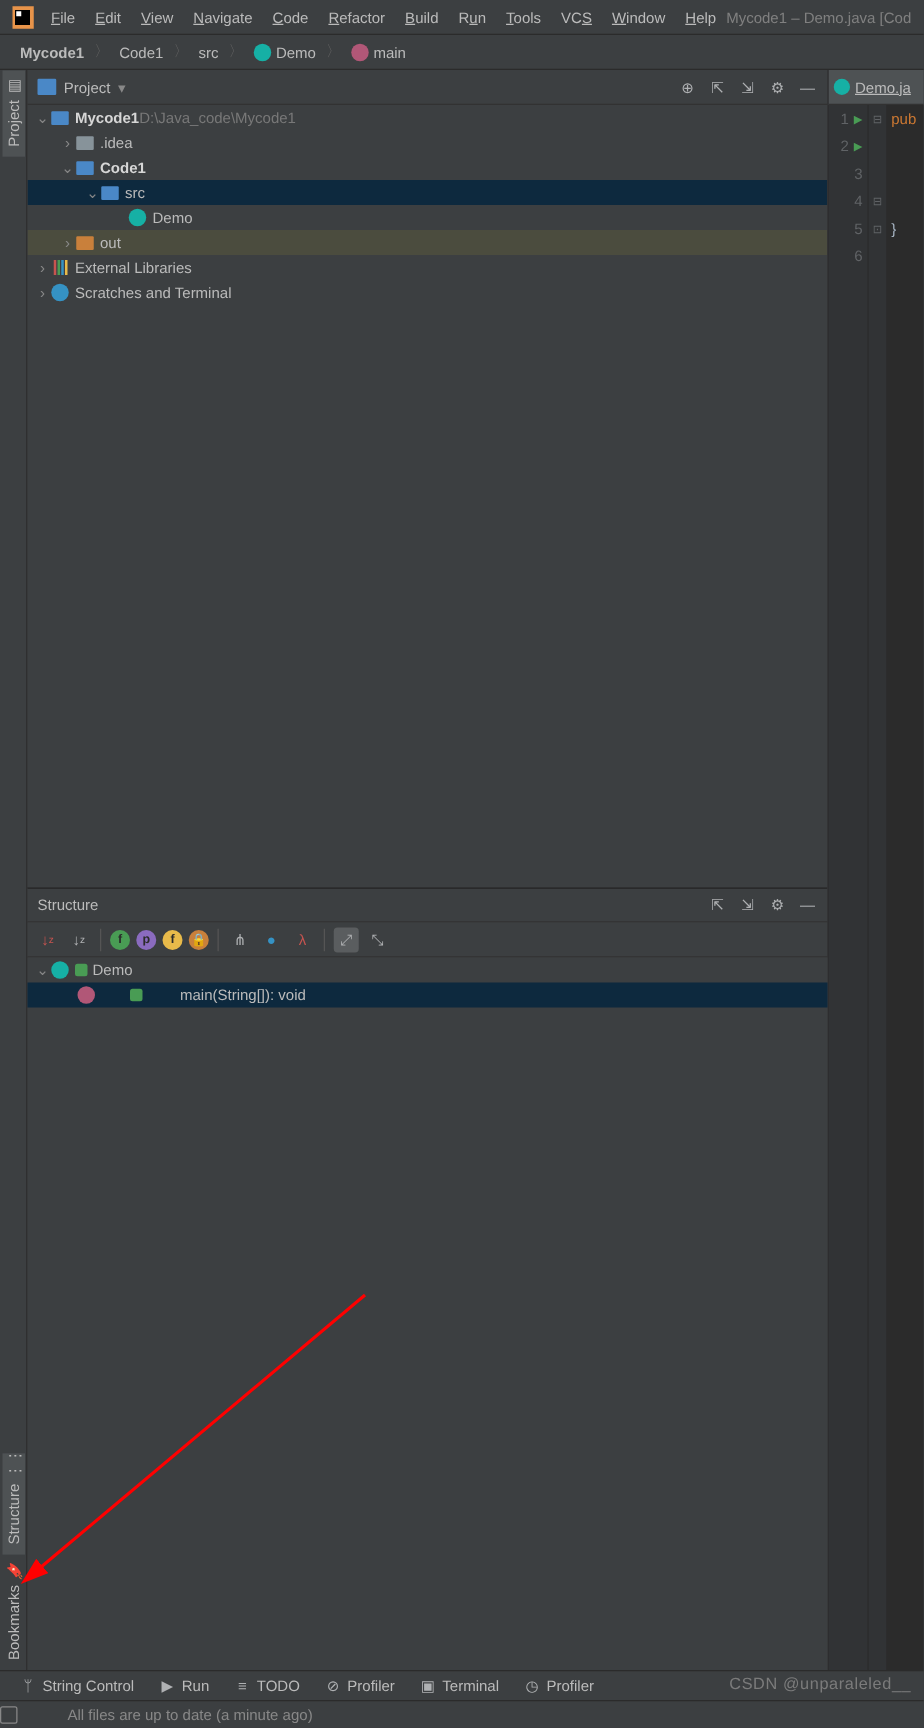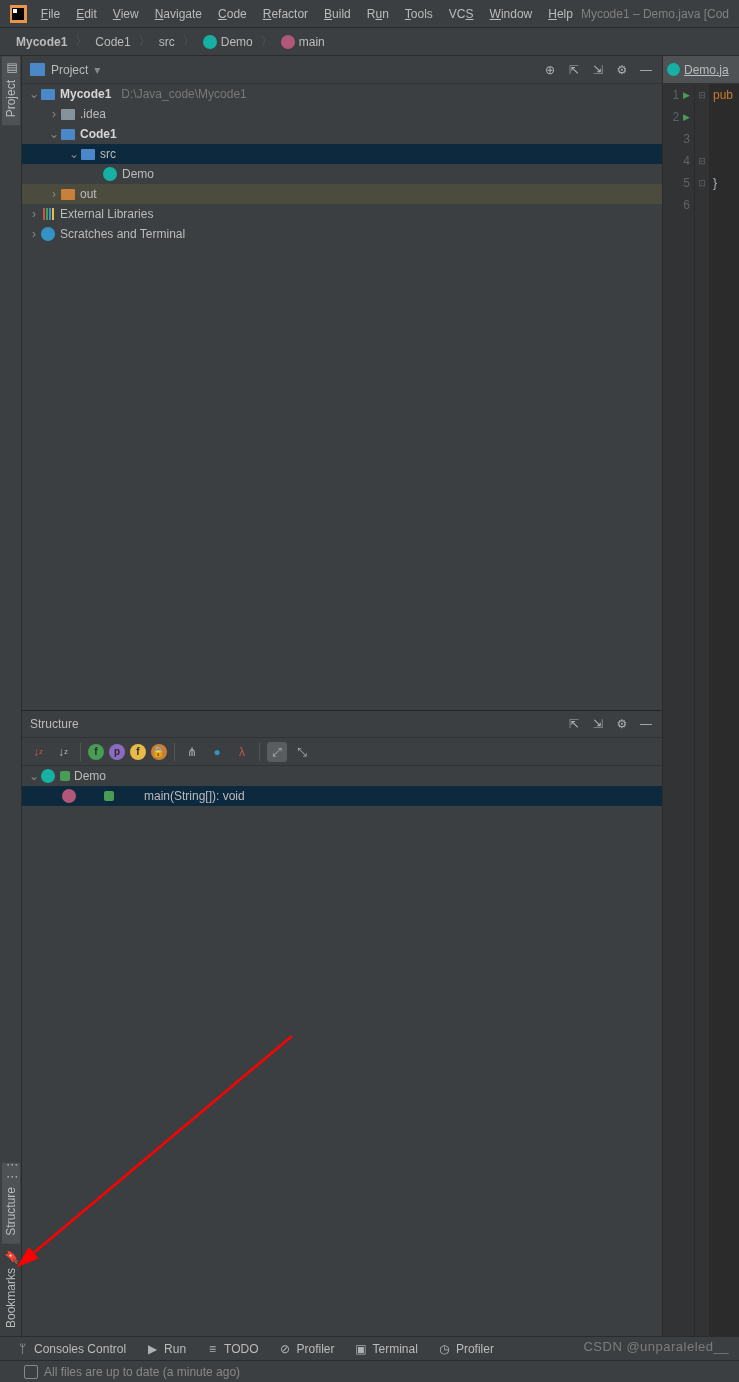--- a/index.html
+++ b/index.html
@@ -79,21 +79,21 @@
 .kw { color:#cc7832; }
 .brace { color:#a9b7c6; }
 .editor-gutter-extra { width:14px; background:#313335; }
 .editor-gutter-extra .grow { height:22px; display:flex; align-items:center; justify-content:center; color:#606366; font-size:9px; }
 
 
 .bottom-bar { height: 24px; background: #3c3f41; border-top: 1px solid #2b2b2b; display: flex; align-items: center; padding: 0 8px; gap: 4px; }
 .bottom-item { display:flex; align-items:center; gap:5px; padding: 2px 8px; color:#bbbbbb; cursor:pointer; font-size:11px; }
 .bottom-icon { width:13px; height:13px; display:inline-flex; align-items:center; justify-content:center; color:#afb1b3; }
 
-.status-bar { height:22px; background:#3c3f41; border-top:1px solid #2b2b2b; display:flex; align-items:center; padding:0 24px; color:#888; font-size:11px; }
+.status-bar { height:22px; background:#3c3f41; border-top:1px solid #2b2b2b; display:flex; align-items:center; padding:0 0; color:#888; font-size:11px;gap:34px; }
 .status-bar .stat-icon { width:14px; height:14px; margin-right:6px; border:1px solid #888; border-radius:2px; }
 
 
 .red-arrow { position:absolute; pointer-events:none; }
 
 .watermark { position:absolute; bottom:28px; right:10px; color:#868686; font-size:13px; opacity:0.85; letter-spacing:0.5px; }
 </style>
 </head>
 <body>
 
@@ -178,21 +178,21 @@
       </div>
     </div>
 
     <div class="project-tree">
       <div class="tree-row" style="padding-left:6px;">
         <span class="tree-arrow">⌄</span>
         <span class="tree-icon">
             <span class="folder-icon module"></span>
           </span>
         <span class="bold">Mycode1</span>
-        <span class="dim" style="margin-left:10px;">D:\Java_code\Mycode1</span>
+        <span class="dim" style="margin-left:0;">D:\Java_code\Mycode1</span>
       </div>
       <div class="tree-row" style="padding-left:26px;">
         <span class="tree-arrow">›</span>
         <span class="tree-icon">
             <span class="folder-icon"></span>
           </span>
         <span>.idea</span>
       </div>
       <div class="tree-row" style="padding-left:26px;">
         <span class="tree-arrow">⌄</span>
@@ -343,21 +343,21 @@
           </div>
         <div class="code-line"></div>
       </div>
     </div>
   </div>
 </div>
 
 <div class="bottom-bar">
   <div class="bottom-item">
       <span class="bottom-icon">ᛘ</span>
-      <span>Consoles Control</span>
+      <span>String Control</span>
     </div>
   <div class="bottom-item">
       <span class="bottom-icon">▶</span>
       <span>Run</span>
     </div>
   <div class="bottom-item">
       <span class="bottom-icon">≡</span>
       <span>TODO</span>
     </div>
   <div class="bottom-item">

